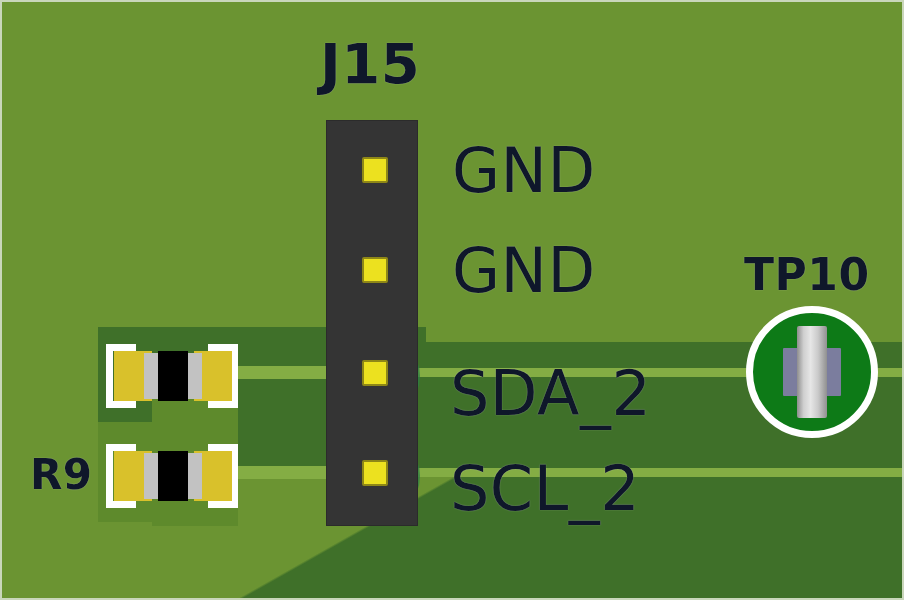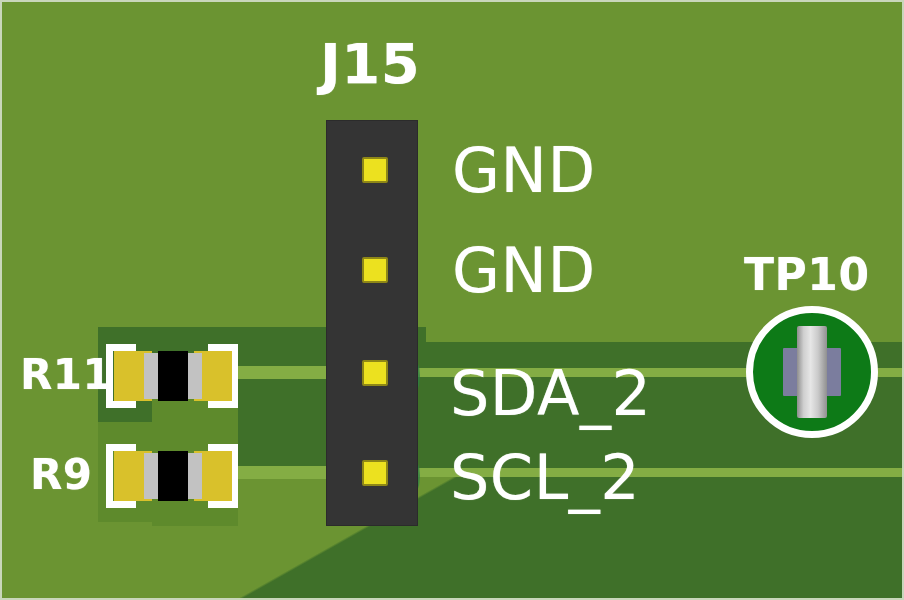--- a/index.html
+++ b/index.html
@@ -16,21 +16,21 @@
   }
 
   
   .pour{ position:absolute; background:#3f7029; }
   .trace{ position:absolute; background:#84ad44; }
   .pourlight{ position:absolute; background:#5e8a2c; }
 
   
   .silk{
     position:absolute;
-    color:#ffffff;
+    color:#0f172a;
     font-family:"DejaVu Sans", sans-serif;
     font-weight:400;
     letter-spacing:0.5px;
     white-space:nowrap;
     line-height:1;
     text-shadow:0 0 1px rgba(255,255,255,0.55);
   }
   .silk-bold{ font-weight:700; }
 
   
@@ -123,23 +123,22 @@
   <div id="connector-body" style="left:324px; top:118px; width:92px; height:406px;"></div>
 
   <div class="conn-pad" style="left:360px; top:155px; width:26px; height:26px;"></div>
   <div class="conn-pad" style="left:360px; top:255px; width:26px; height:26px;"></div>
   <div class="conn-pad" style="left:360px; top:358px; width:26px; height:26px;"></div>
   <div class="conn-pad" style="left:360px; top:458px; width:26px; height:26px;"></div>
 
   <div class="silk" style="left:450px; top:138px; font-size:62px;">GND</div>
   <div class="silk" style="left:450px; top:238px; font-size:62px;">GND</div>
   <div class="silk" style="left:448px; top:361px; font-size:62px;">SDA_2</div>
-  <div class="silk" style="left:448px; top:445px; font-size:62px;">SCL_2</div>
+  <div class="silk" style="left:448px; top:456px; font-size:62px;">SCL_2</div>
 
-  <div class="silk silk-bold" style="left:18px; top:352px; font-size:42px;">R11</div>
 
   <div class="brk" style="left:104px; top:342px; width:132px; height:64px;">
     <i style="left:0;   top:0;   width:30px; height:7px;"></i>
     <i style="left:0;   top:0;   width:7px;  height:64px;"></i>
     <i style="left:0;   top:57px;width:30px; height:7px;"></i>
     <i style="right:0;  top:0;   width:30px; height:7px;"></i>
     <i style="right:0;  top:0;   width:7px;  height:64px;"></i>
     <i style="right:0;  top:57px;width:30px; height:7px;"></i>
   </div>
 

